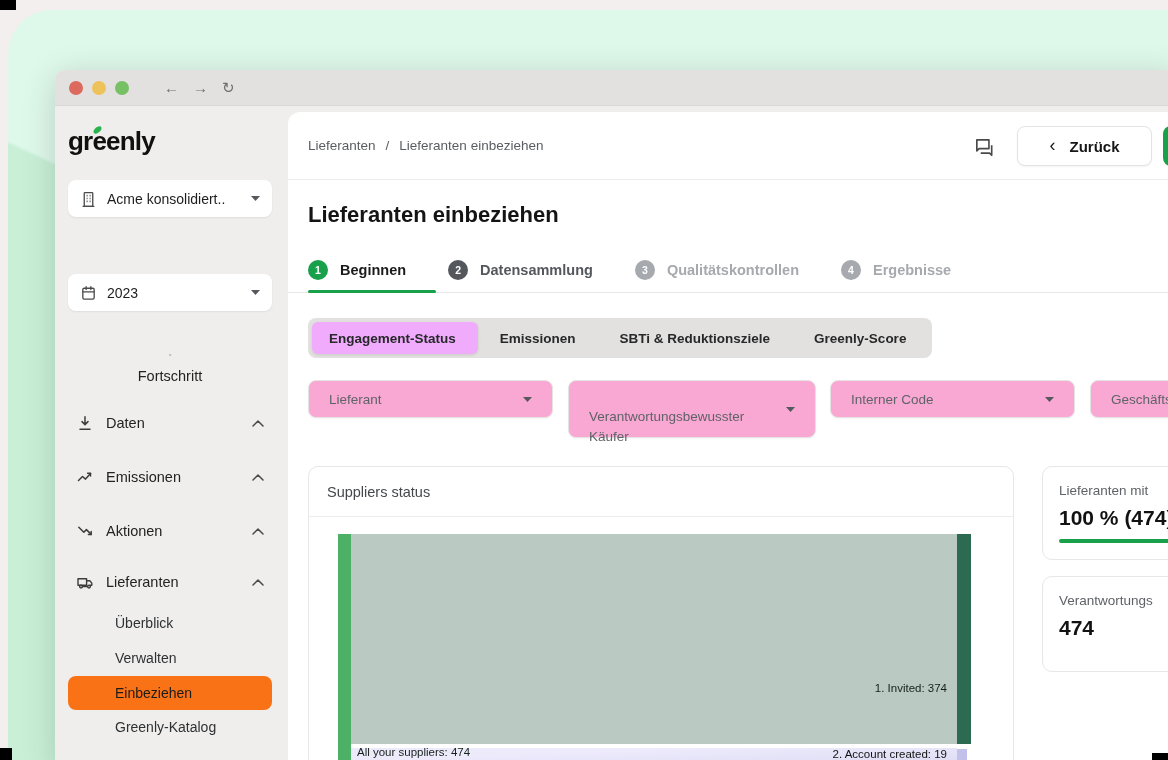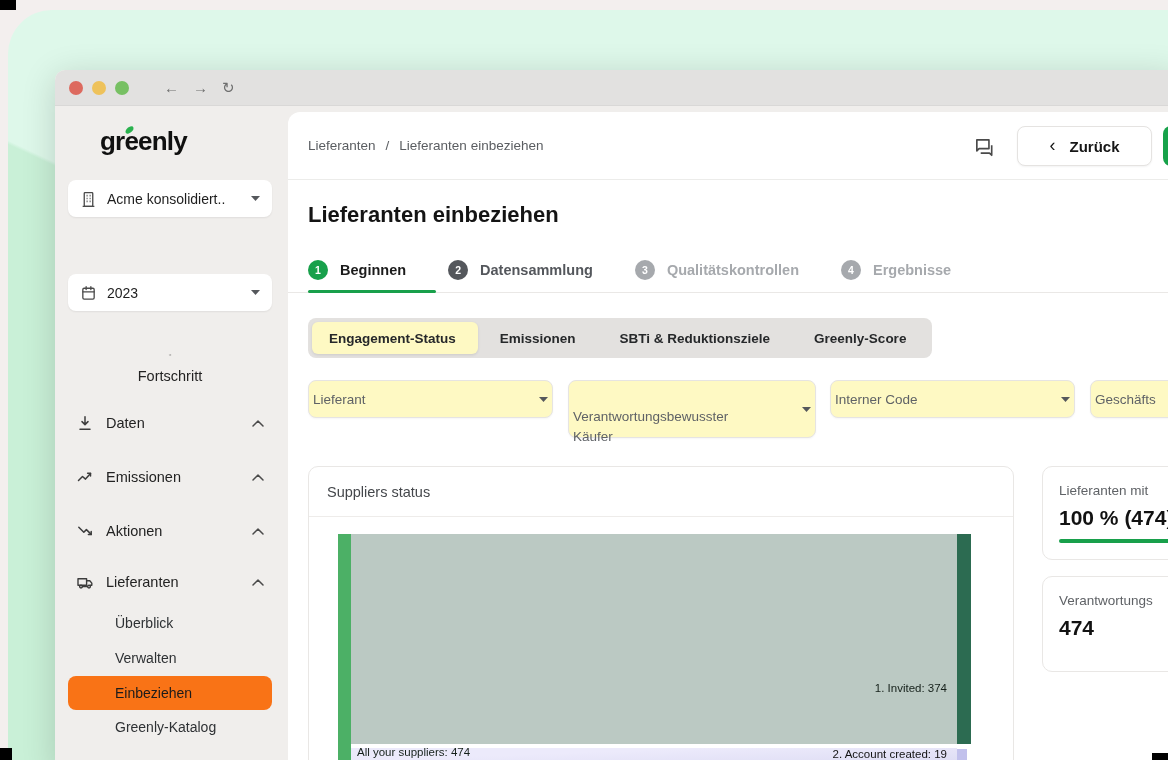--- a/index.html
+++ b/index.html
@@ -26,21 +26,21 @@
   .tl-close { background:#dd6a5f; } .tl-min { background:#eec25b; } .tl-max { background:#77c063; }
   .chrome-nav { display:flex; align-items:center; gap:14px; margin-left:26px;
     color:#6f6f6f; font-size:15px; }
   .chrome-nav span { cursor:default; }
 
   .window-body { display:flex; height:664px; background:#f0eeec; }
 
   
   .sidebar { width:233px; flex:none; position:relative; }
   .logo { position:absolute; left:13px; top:20px; font-size:26px; font-weight:800;
-    letter-spacing:-0.8px; color:#101010;margin-left:32px; }
+    letter-spacing:-0.8px; color:#101010; }
   .logo-leaf { position:absolute; left:25px; top:1px; width:9px; height:6px;
     background:#2ab24e; border-radius:70% 30% 70% 30%; transform:rotate(-18deg); }
   .selector { position:absolute; left:13px; width:204px; height:37px; background:#fff;
     border-radius:8px; box-shadow:0 1px 2px rgba(0,0,0,.07); display:flex; align-items:center;
     padding:0 12px; gap:10px; cursor:pointer; }
   .selector .lbl { font-size:14px; color:#1e1e1e; white-space:nowrap; overflow:hidden; }
   .caret { margin-left:auto; flex:none; }
   .sel-1 { top:74px; } .sel-2 { top:121px; } .sel-3 { top:168px; }
 
   .nav-item { position:absolute; left:13px; width:204px; height:30px; display:flex;
@@ -90,26 +90,26 @@
   .step-track { position:absolute; left:0; top:180px; width:100%; height:1px; background:#eae8e6; }
   .step-track-active { position:absolute; left:20px; top:178px; width:128px; height:3px;
     background:#18a04b; border-radius:2px; }
 
   
   .seg { position:absolute; left:20px; top:206px; height:40px; display:inline-flex;
     align-items:center; background:#e3e1df; border-radius:8px; padding:0 4px; }
   .seg-tab { height:32px; display:flex; align-items:center; padding:0 22px;
     font-size:13.5px; font-weight:700; color:#26282a; border-radius:6px; cursor:pointer;
     white-space:nowrap; }
-  .seg-tab.selected { background:#fef9c3; box-shadow:0 1px 3px rgba(0,0,0,.10);padding-left:17px; }
-
-  
-  .filter { position:absolute; top:268px; background:#fef9c3; border:1px solid #e6e4e2;
+  .seg-tab.selected { background:#f0abfc; box-shadow:0 1px 3px rgba(0,0,0,.10);padding-left:17px; }
+
+  
+  .filter { position:absolute; top:268px; background:#f9a8d4; border:1px solid #e6e4e2;
     border-radius:8px; box-shadow:0 1px 2px rgba(0,0,0,.04); display:flex; align-items:center;
-    padding:0 4px; font-size:13.5px; color:#5f6266; cursor:pointer; }
+    padding:0 20px; font-size:13.5px; color:#5f6266; cursor:pointer; }
   .filter .caret { margin-left:auto; }
   .flt-1 { left:20px; width:245px; height:38px; }
   .flt-2 { left:280px; width:248px; height:58px; }
   .flt-2 .ph { line-height:20px; padding:9px 0; width:170px;margin-top:36px; }
   .flt-3 { left:542px; width:245px; height:38px; }
   .flt-4 { left:802px; width:160px; height:38px; }
 
   
   .chart-card { position:absolute; left:20px; top:354px; width:706px; height:330px;
     background:#fff; border:1px solid #e9e7e5; border-radius:10px; }

